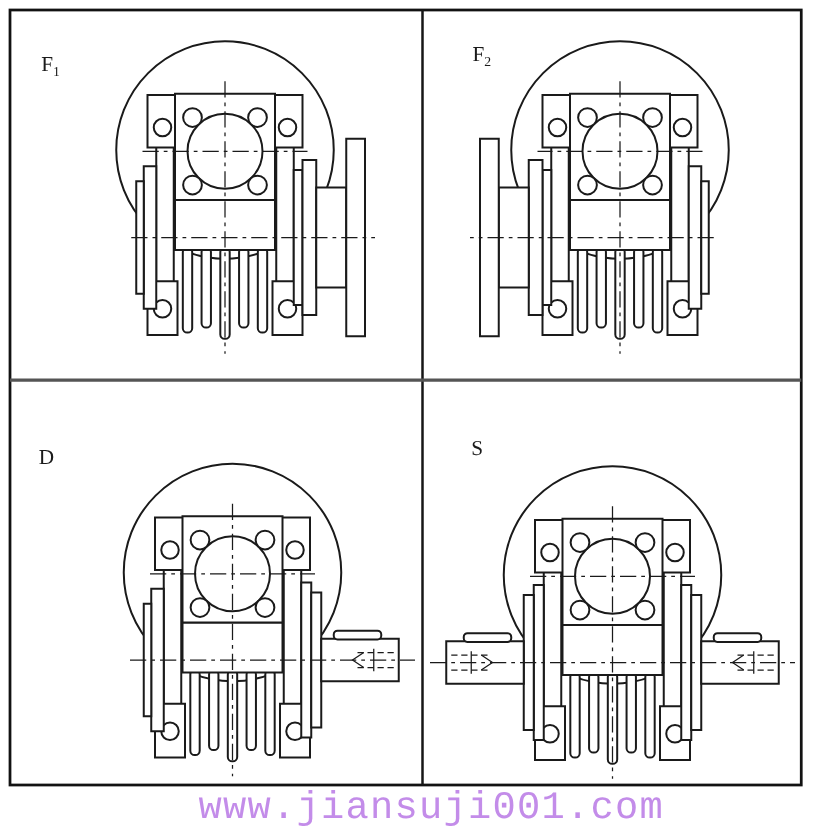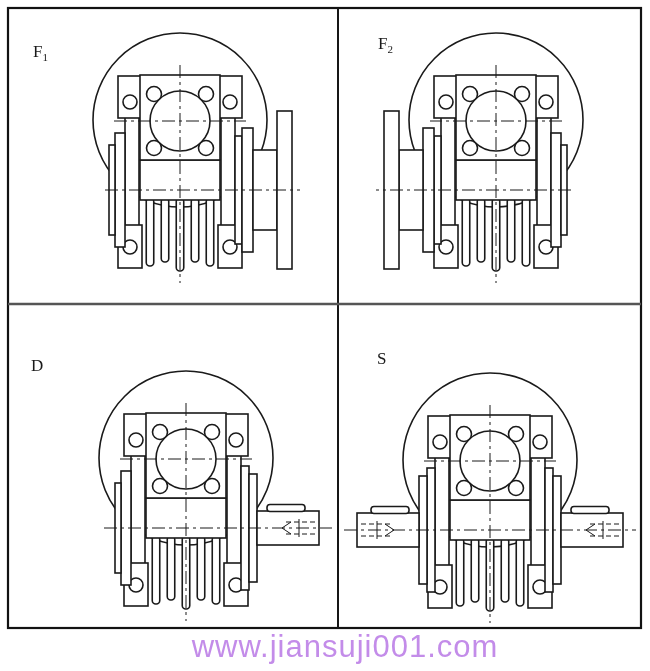--- a/index.html
+++ b/index.html
@@ -9,21 +9,21 @@
   .ln   {fill:#ffffff;stroke:#1a1a1a;stroke-width:1.6;stroke-linejoin:miter;}
   .cl   {fill:none;stroke:#1a1a1a;stroke-width:1;stroke-dasharray:13 4 3 4;}
   .dsh  {fill:none;stroke:#1a1a1a;stroke-width:1;stroke-dasharray:5 3;}
   .thin {fill:none;stroke:#1a1a1a;stroke-width:1;}
   .frame{fill:none;stroke:#121212;stroke-width:2.2;}
   .vdiv {stroke:#161616;stroke-width:2;}
   .hdiv {stroke:#555555;stroke-width:2.6;}
   text.lbl{font-family:"Liberation Serif","DejaVu Serif",serif;font-size:17px;fill:#1a1a1a;}
   text.lbl tspan.sub{font-size:11px;}
   .watermark{position:absolute;left:40px;top:629px;width:610px;text-align:center;
-             font-family:Liberation Sans, sans-serif;font-size:31px;
+             font-family:Liberation Mono, monospace;font-size:31px;
              letter-spacing:1px;color:#c38ce9;white-space:nowrap;}
 </style>
 </head>
 <body>
 
 <div class="page">
   <svg width="650" height="671" viewBox="0 0 650 671">
     <defs>
 
       <g id="gbody">

